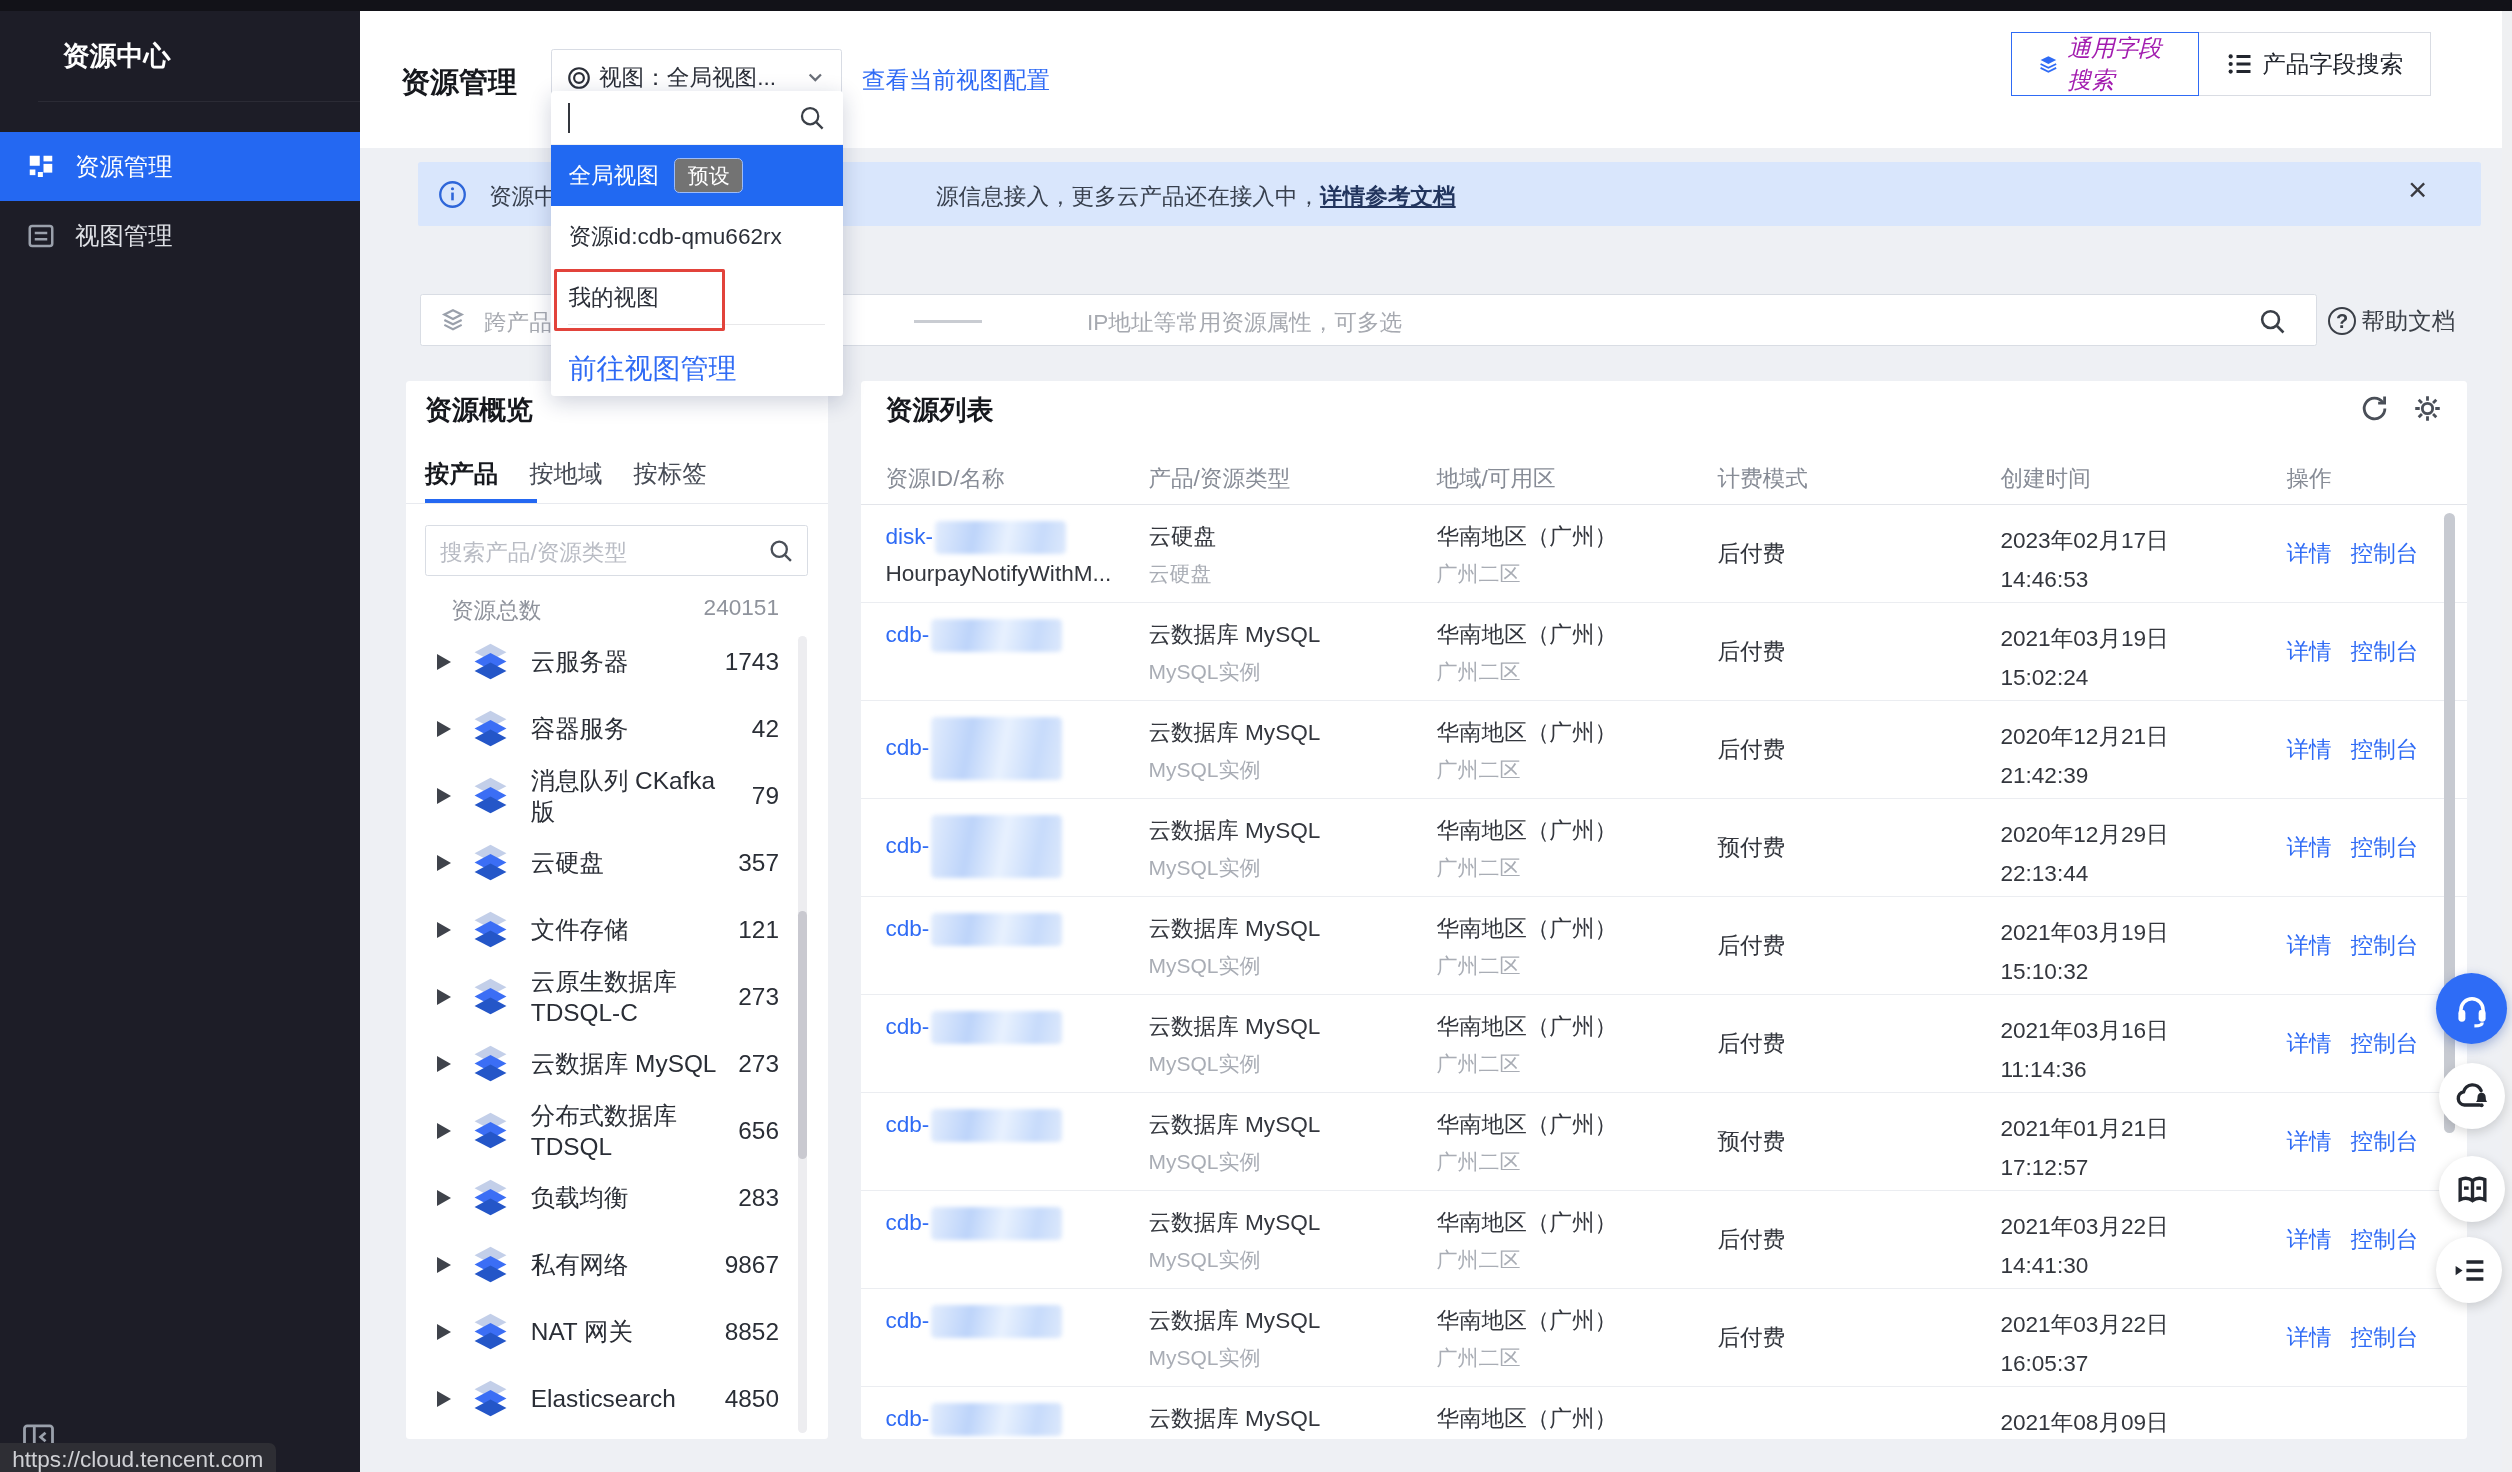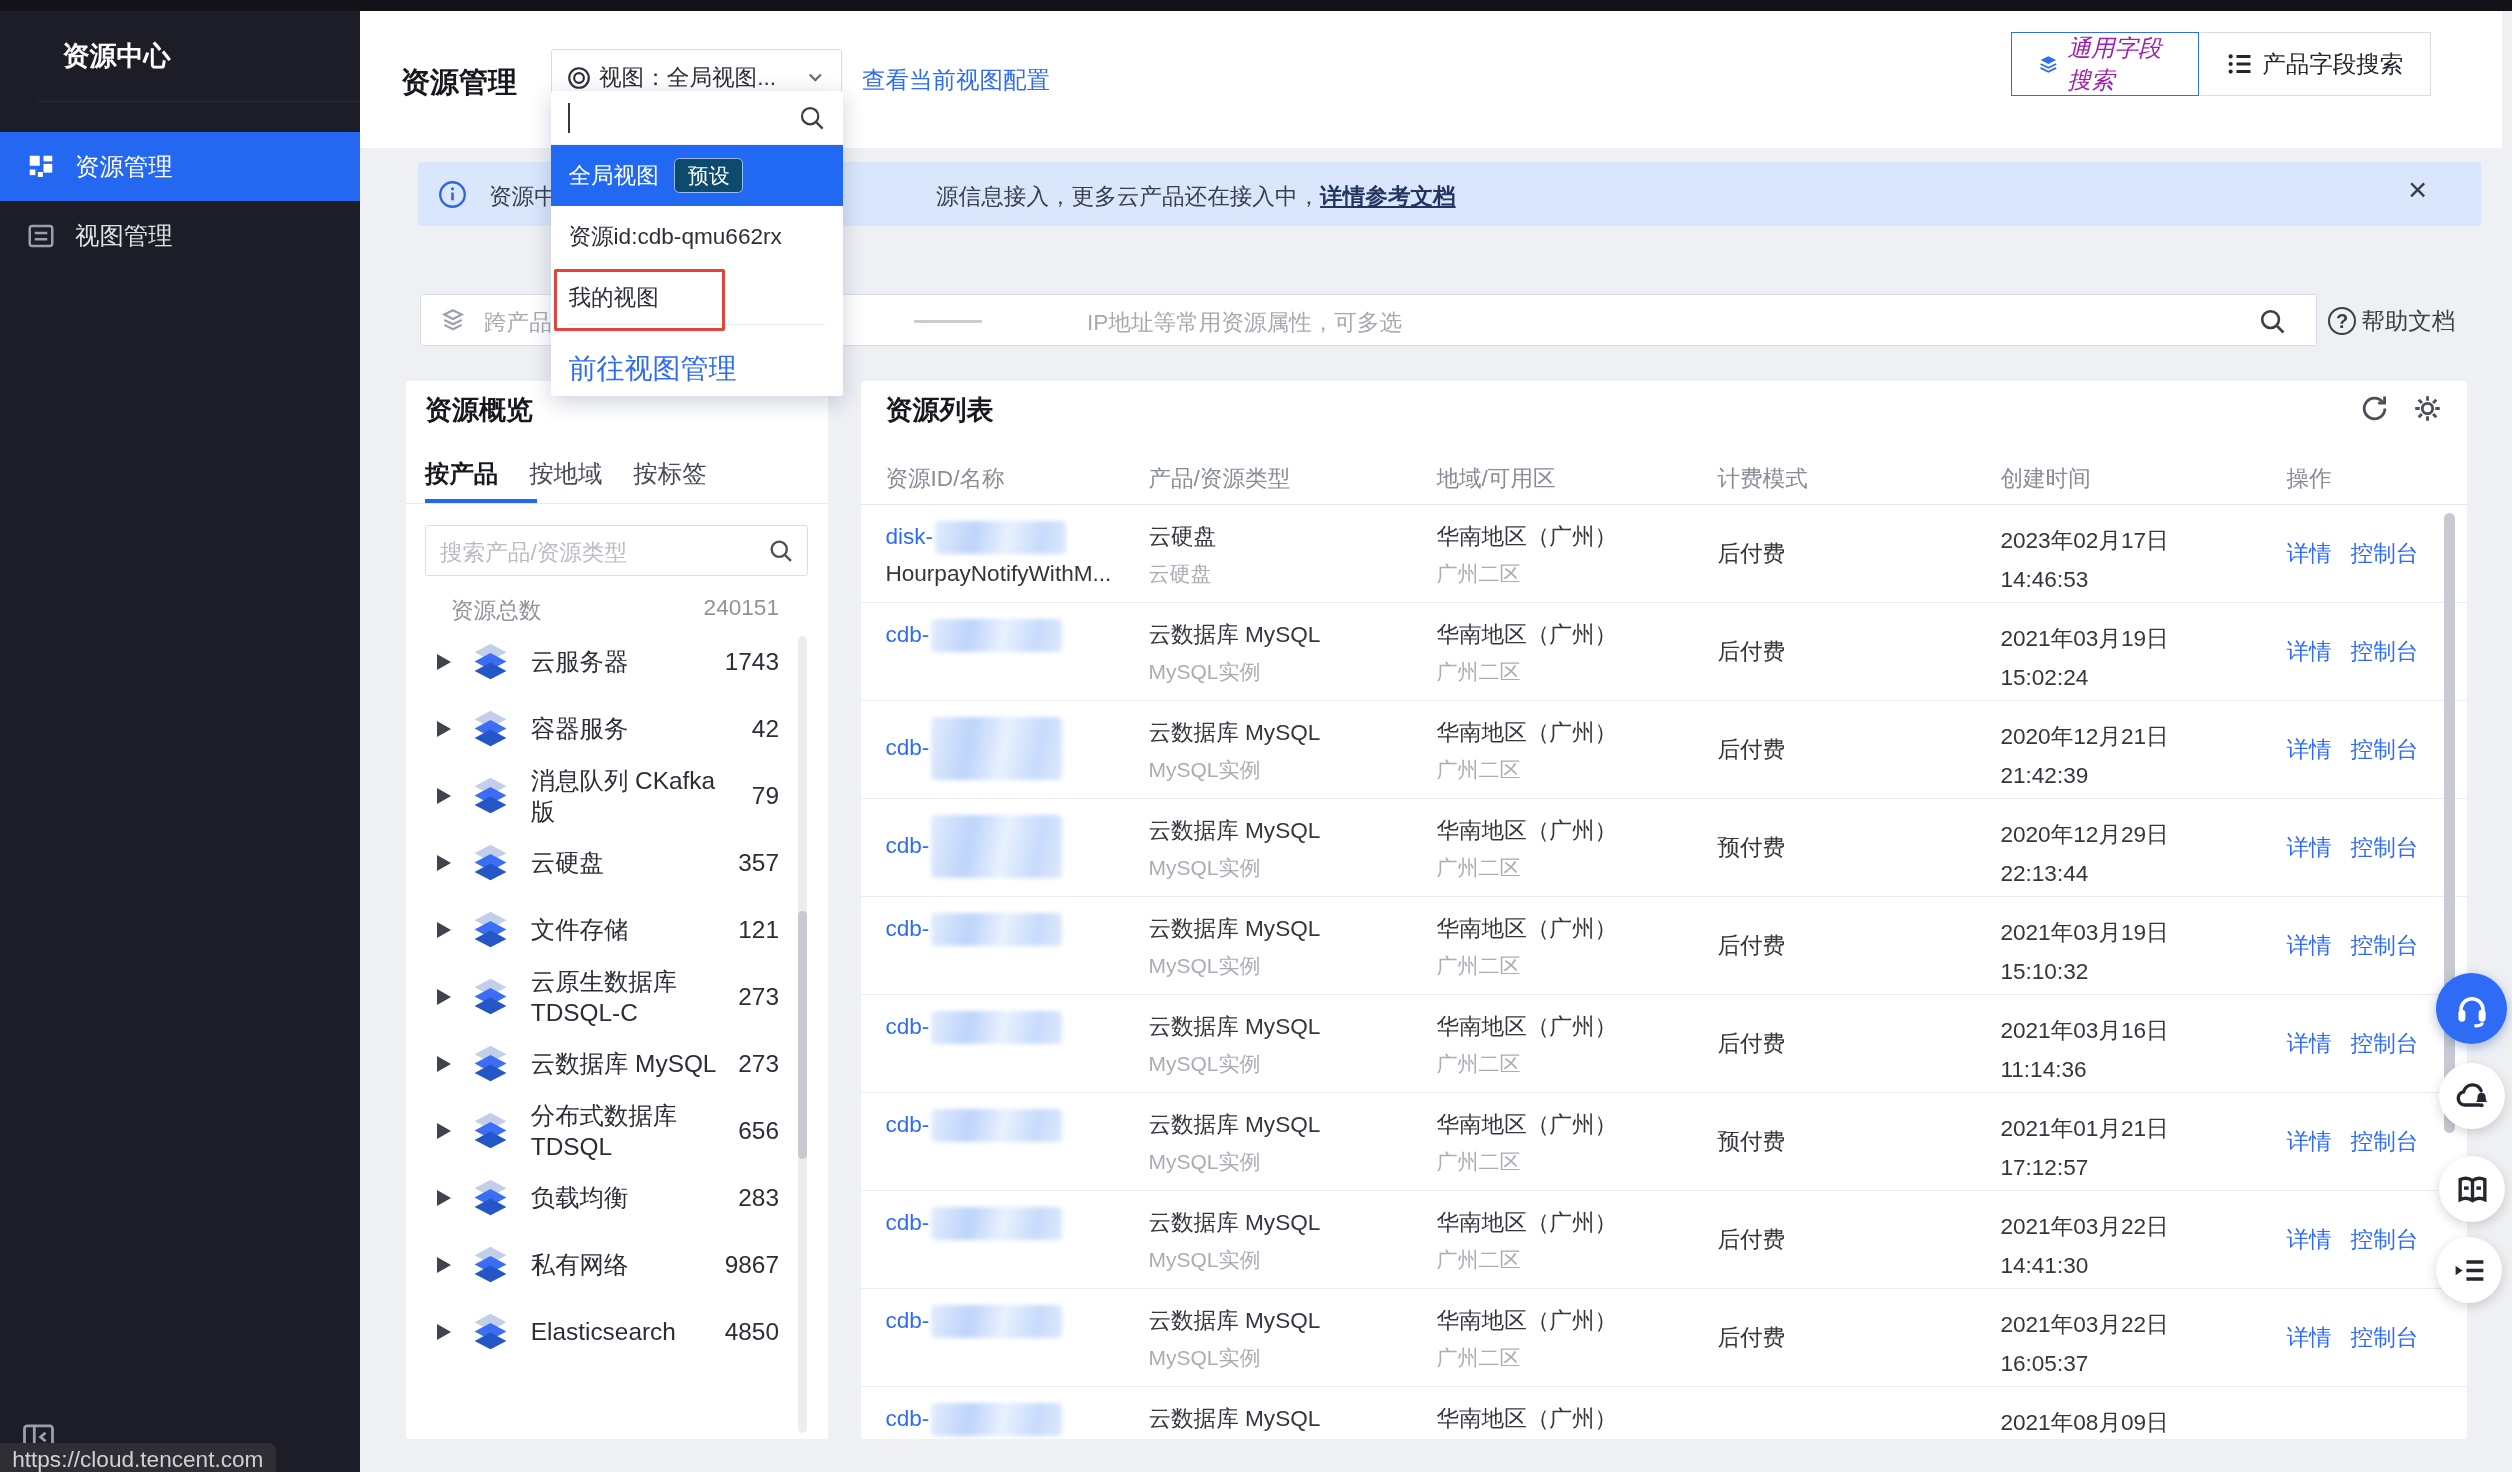--- a/index.html
+++ b/index.html
@@ -98,21 +98,21 @@
   .ops span { cursor:pointer; }
   #tbl-scroll-thumb { position:absolute; right:12.2px; top:132px; width:11.3px; height:620px; background:#c7cad1; border-radius:6.1px; }
 
   
   #view-dropdown { left:551px; top:91px; width:292px; height:305px; background:#fff; border-radius:3.5px; box-shadow:0 5.2px 22.6px rgba(15,30,80,.2); z-index:50; }
   #vd-search { position:absolute; left:0; top:0; width:100%; height:54px; border-bottom:0.9px solid #f0f0f2; }
   #vd-caret { position:absolute; left:17.4px; top:12.2px; width:1.7px; height:30px; background:#33363d; }
   #vd-search svg { position:absolute; right:15.7px; top:12.2px; }
   .vd-item { position:absolute; left:0; width:100%; display:flex; align-items:center; padding-left:17.4px; font-size:22.6px; color:#2b2f38; cursor:pointer; }
   #vd-item-0 { top:54px; height:61px; background:#2169f2; color:#fff; }
-  .vd-badge { margin-left:15.7px; padding:2.6px 12.2px; background:#0c4a6e; border:1.7px solid #9cbcfa; border-radius:5.2px; font-size:21px; color:#fff; }
+  .vd-badge { margin-left:15.7px; padding:2.6px 12.2px; background:#737373; border:1.7px solid #9cbcfa; border-radius:5.2px; font-size:21px; color:#fff; }
   #vd-item-1 { top:115px; height:61px; }
   #vd-item-2 { top:176px; height:61px; }
   #vd-divider { position:absolute; left:17.4px; top:233px; width:257px; height:0.9px; background:#e8e8ea; }
   #vd-link { position:absolute; left:17.4px; top:251px; height:54px; display:flex; align-items:center; font-size:28px; color:#2f6bf5; cursor:pointer; }
   #annotation-box { left:554px; top:269px; width:171px; height:62px; border:3.5px solid #e2433b; border-radius:1.7px; z-index:60; pointer-events:none; }
 
   
   #page-scrollbar { left:2502px; top:11.3px; width:10.5px; height:1461px; background:#eff0f2; }
   .float-btn { position:absolute; border-radius:50%; display:flex; align-items:center; justify-content:center; cursor:pointer; z-index:40; }
   #fb-0 { left:2436px; top:973px; width:71px; height:71px; background:#2e6cf6; box-shadow:0 3.5px 12.2px rgba(20,60,160,.35); }
@@ -377,20 +377,32 @@
           <svg width="45" height="45" viewBox="0 0 24 24">
             <path d="M12 2.5l8.5 4.5-8.5 4.5L3.5 7z" fill="#c3cfe9"></path>
             <path d="M12 7.5l8.5 4.5-8.5 4.5L3.5 12z" fill="#3b6ef5"></path>
             <path d="M12 12.5l8.5 4.5-8.5 4.5-8.5-4.5z" fill="#2456c8"></path>
           </svg>
         </span>
         <span class="p-label">私有网络</span>
         <span class="p-count">9867</span>
       </div>
 
+      <div class="p-row">
+        <span class="tri"></span>
+        <span class="p-ico">
+          <svg width="45" height="45" viewBox="0 0 24 24">
+            <path d="M12 2.5l8.5 4.5-8.5 4.5L3.5 7z" fill="#c3cfe9"></path>
+            <path d="M12 7.5l8.5 4.5-8.5 4.5L3.5 12z" fill="#3b6ef5"></path>
+            <path d="M12 12.5l8.5 4.5-8.5 4.5-8.5-4.5z" fill="#2456c8"></path>
+          </svg>
+        </span>
+        <span class="p-label">NAT 网关</span>
+        <span class="p-count">8852</span>
+      </div>
 
       <div class="p-row">
         <span class="tri"></span>
         <span class="p-ico">
           <svg width="45" height="45" viewBox="0 0 24 24">
             <path d="M12 2.5l8.5 4.5-8.5 4.5L3.5 7z" fill="#c3cfe9"></path>
             <path d="M12 7.5l8.5 4.5-8.5 4.5L3.5 12z" fill="#3b6ef5"></path>
             <path d="M12 12.5l8.5 4.5-8.5 4.5-8.5-4.5z" fill="#2456c8"></path>
           </svg>
         </span>

